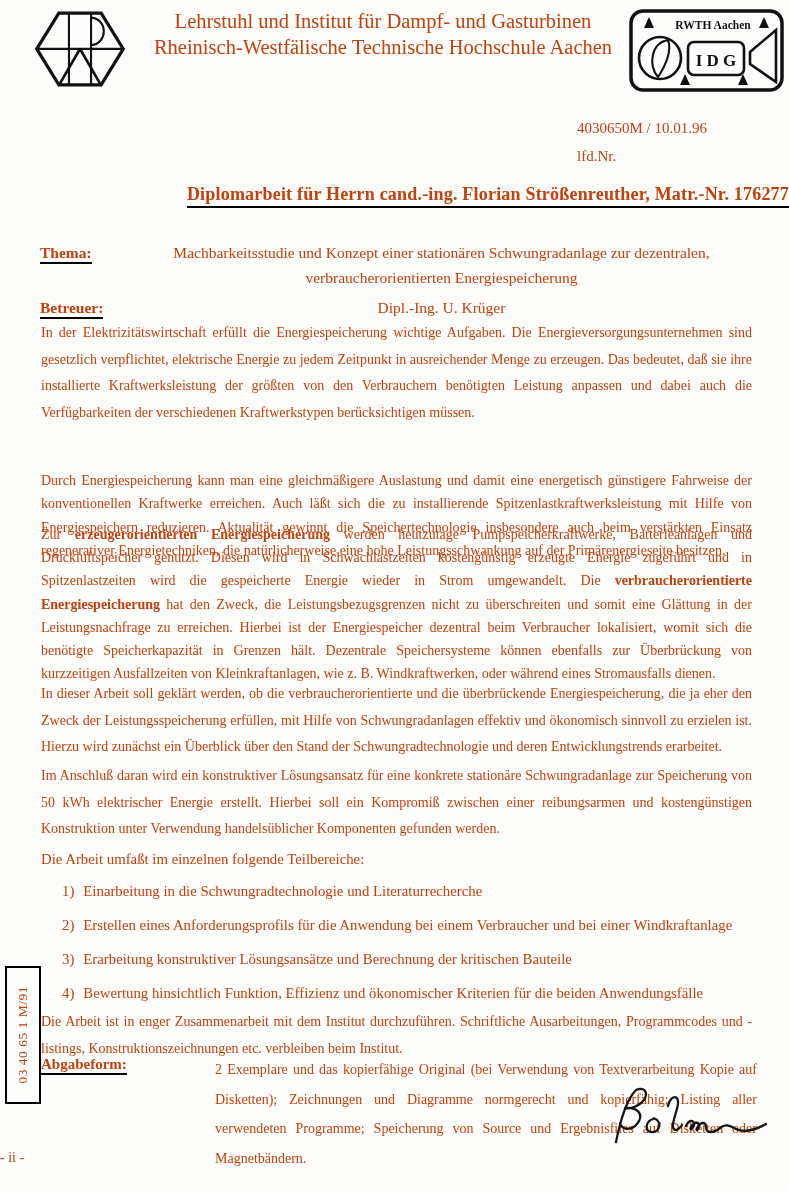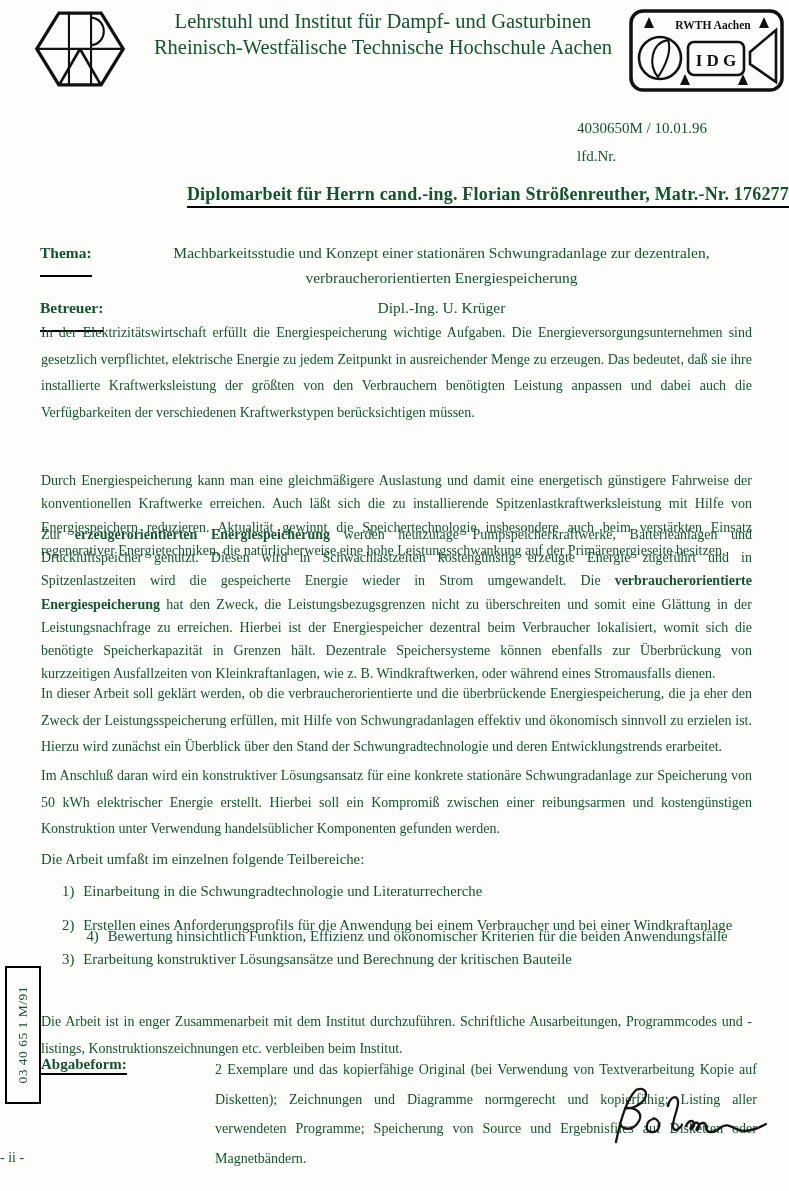--- a/index.html
+++ b/index.html
@@ -1,21 +1,21 @@
 <!DOCTYPE html>
 <html><head>
 <meta charset="utf-8">
 <style>
   html,body{margin:0;padding:0;background:#e8e8e8;}
   .page{
     position:relative;
     width:789px;height:1191px;
     background:#fdfdfb;
     font-family:"Liberation Serif", serif;
-    color:#14532d;
+    color:#c2410c;
     overflow:hidden;
     margin:0 auto;
   }
   svg text{font-family:"Liberation Serif", serif;fill:#111;}
   
   .institute-logo{position:absolute;left:34px;top:6px;}
   .header-text{position:absolute;top:8px;left:118px;width:530px;text-align:center;}
   .header-line1,.header-line2{font-size:20.5px;line-height:26px;white-space:nowrap;}
   .header-line3{font-size:17px;margin-top:4px;white-space:nowrap;}
   .stamp{position:absolute;right:4px;top:8px;}
@@ -23,33 +23,33 @@
   .ref-block{position:absolute;left:577px;top:120px;font-size:15px;line-height:17px;}
   .ref-line2{margin-top:11px;}
   
   .doc-title{position:absolute;top:184px;left:0;width:100%;text-align:right;font-size:18px;font-weight:bold;letter-spacing:.2px;}
   .doc-title .u{border-bottom:2.5px solid #000;padding-bottom:2px;}
   
   .field-row{position:absolute;left:40px;right:36px;display:flex;font-size:15.5px;line-height:25px;}
   .row-thema{top:240px;}
   .row-betreuer{top:295px;}
   .field-label{width:90px;flex:0 0 90px;font-weight:bold;}
-  .field-label .u{border-bottom:2px solid #000;padding-bottom:14px;}
+  .field-label .u{border-bottom:2px solid #000;padding-bottom:1px;}
   .field-value{flex:1;text-align:center;}
   
   .para{position:absolute;left:41px;right:37px;text-align:justify;font-size:14px;line-height:26.5px;margin:0;}
   .p1{top:320px;}
   .p2{top:428px;line-height:23.4px;margin-top:41px;}
   .p3{top:523px;line-height:23.2px;}
   .p4{top:681px;line-height:26.5px;}
   .p5{top:763px;line-height:26.5px;}
   .p6{top:1008px;line-height:27px;}
   .list-intro{position:absolute;left:41px;top:851px;font-size:14.8px;margin:0;}
   .list-item{position:absolute;left:62px;right:37px;font-size:14.8px;white-space:nowrap;}
-  .li1{top:883px;}.li2{top:917px;}.li3{top:951px;}.li4{top:928px;text-align:center;}
+  .li1{top:883px;}.li2{top:917px;}.li3{top:951px;}.li4{top:985px;}
   .list-num{display:inline-block;margin-right:9px;}
   
   .abgabe-label{position:absolute;left:41px;top:1056px;font-size:15px;font-weight:bold;}
   .abgabe-label .u{border-bottom:2px solid #000;padding-bottom:1px;}
   .abgabe-text{position:absolute;left:215px;width:542px;top:1055px;text-align:justify;font-size:14px;line-height:29.6px;margin:0;}
   
   .signature{position:absolute;left:598px;top:1082px;}
   
   .side-code-box{
     position:absolute;left:5px;top:966px;width:32px;height:134px;

